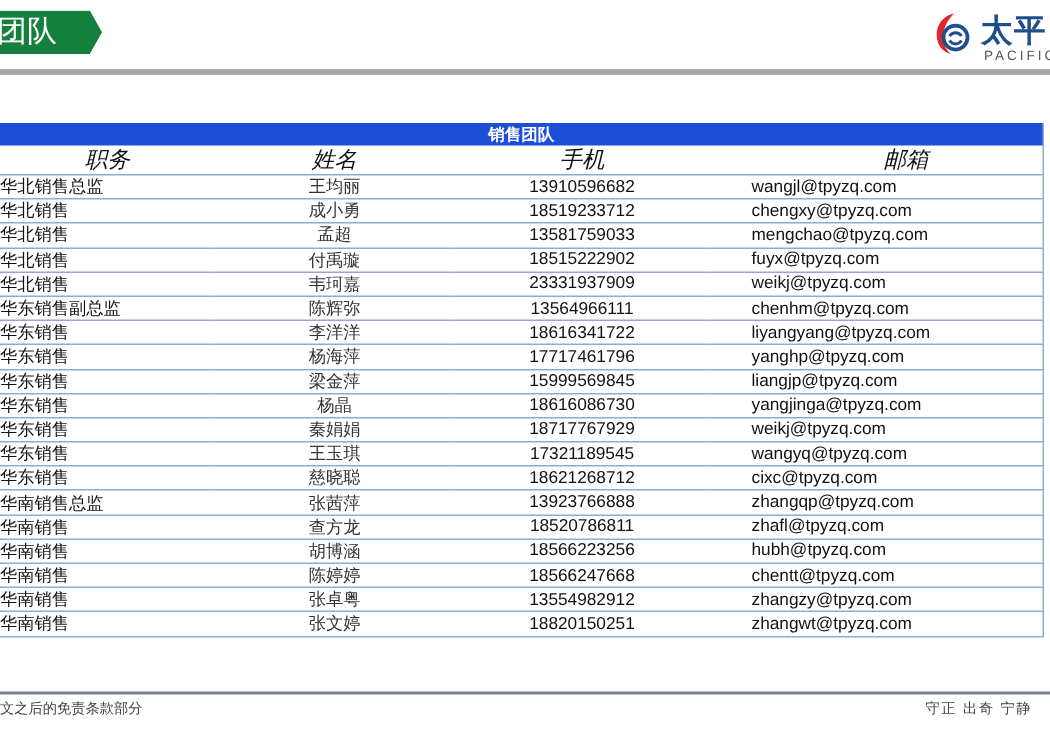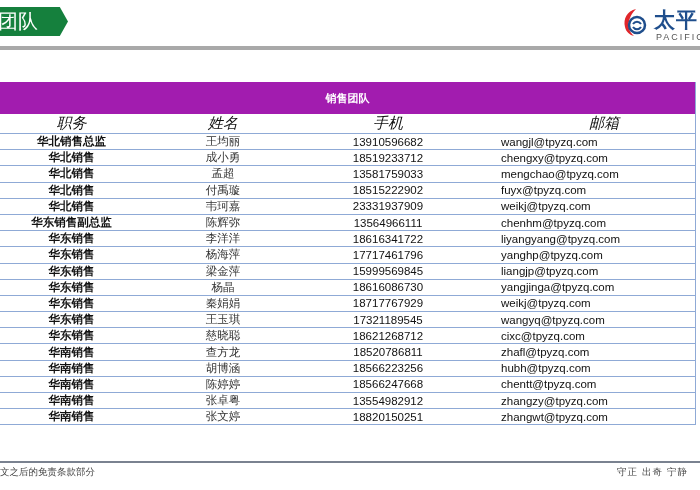--- a/index.html
+++ b/index.html
@@ -6,27 +6,27 @@
   html, body { width: 700px; height: 490px; overflow: hidden; background: #ffffff; font-family: "Liberation Sans", "DejaVu Sans", sans-serif; position: relative; }
   .title-tab { position: absolute; left: 0; top: 7px; height: 29px; width: 68px; background: #15803d; color: #fff; font-size: 20px; line-height: 29px; padding-left: 0; clip-path: polygon(0 0, 88% 0, 100% 50%, 88% 100%, 0 100%); white-space: nowrap; overflow: hidden; }
   .title-tab span { position: relative; left: -2px; }
   .header-rule { position: absolute; left: 0; top: 46px; width: 700px; height: 4px; background: #a9a9a9; }
   .logo { position: absolute; left: 620px; top: 4px; width: 80px; height: 40px; }
   .logo-mark { position: absolute; left: 2px; top: 3px; width: 26px; height: 30px; }
   .logo-cn { position: absolute; left: 34px; top: 2px; font-size: 21px; font-weight: bold; color: #1f4e8c; letter-spacing: 1px; white-space: nowrap; }
   .logo-en { position: absolute; left: 36px; top: 28px; font-size: 9px; color: #555; letter-spacing: 2px; white-space: nowrap; }
 
   .team-table { position: absolute; left: 0; top: 82px; width: 696px; border-collapse: collapse; border-right: 1px solid #8faad6; }
-  .team-table .caption-row td { background: #a21caf; color: #fff; font-weight: bold; font-size: 11px; height: 32px; text-align: center; padding: 0; }
+  .team-table .caption-row td { background: #1d4ed8; color: #fff; font-weight: bold; font-size: 11px; height: 15px; text-align: center; padding: 0; }
   .team-table th { font-weight: normal; font-size: 15px; color: #111; height: 15px; text-align: center; border-bottom: 1px solid #8faad6; padding: 0; font-style: italic; }
   .team-table td.c { font-size: 11.5px; color: #111; height: 16.2px; border-bottom: 1px solid #8faad6; padding: 0; white-space: nowrap; }
   .team-table th.role, .team-table td.role { width: 143px; }
   .team-table th.name, .team-table td.name { width: 160px; }
   .team-table th.phone, .team-table td.phone { width: 170px; }
-  .team-table td.role { text-align: center; font-weight: bold; }
+  .team-table td.role { font-weight: normal; }
   .team-table td.name { text-align: center; color: #333; }
   .team-table td.phone { text-align: center; margin-top: 24px; }
   .team-table td.email { text-align: left; padding-left: 28px; }
   .team-table th.email { text-align: center; padding-left: 40px; }
 
   .footer-rule { position: absolute; left: 0; top: 461px; width: 700px; height: 2px; background: #7a8290; }
   .footer-left { position: absolute; left: 0; top: 466px; font-size: 9.5px; color: #444; font-family: "DejaVu Serif", "Liberation Serif", serif; white-space: nowrap; }
   .footer-right { position: absolute; left: 617px; top: 466px; font-size: 9.5px; color: #444; font-family: "DejaVu Serif", "Liberation Serif", serif; white-space: nowrap; letter-spacing: 1px; }
 </style>
 </head>
@@ -130,20 +130,26 @@
         <td class="c phone">17321189545</td>
         <td class="c email">wangyq@tpyzq.com</td>
       </tr>
       <tr>
         <td class="c role">华东销售</td>
         <td class="c name">慈晓聪</td>
         <td class="c phone">18621268712</td>
         <td class="c email">cixc@tpyzq.com</td>
       </tr>
       <tr>
+        <td class="c role">华南销售总监</td>
+        <td class="c name">张茜萍</td>
+        <td class="c phone">13923766888</td>
+        <td class="c email">zhangqp@tpyzq.com</td>
+      </tr>
+      <tr>
         <td class="c role">华南销售</td>
         <td class="c name">查方龙</td>
         <td class="c phone">18520786811</td>
         <td class="c email">zhafl@tpyzq.com</td>
       </tr>
       <tr>
         <td class="c role">华南销售</td>
         <td class="c name">胡博涵</td>
         <td class="c phone">18566223256</td>
         <td class="c email">hubh@tpyzq.com</td>

